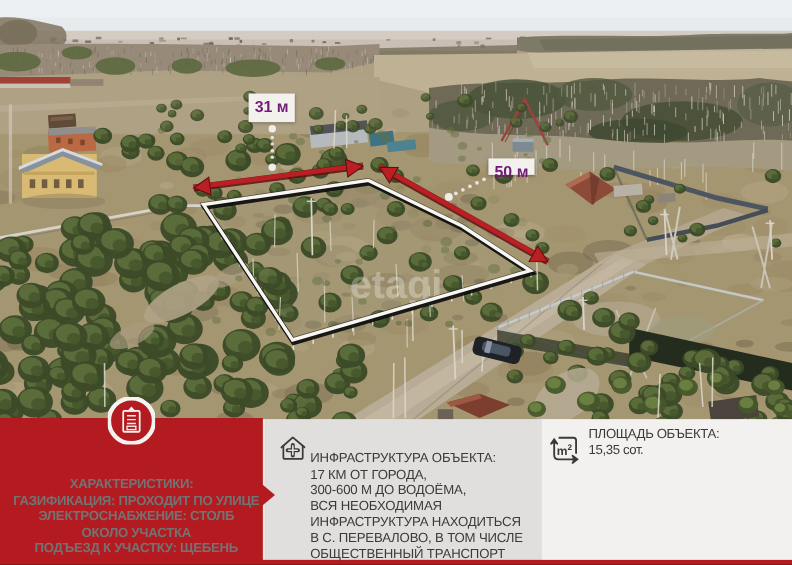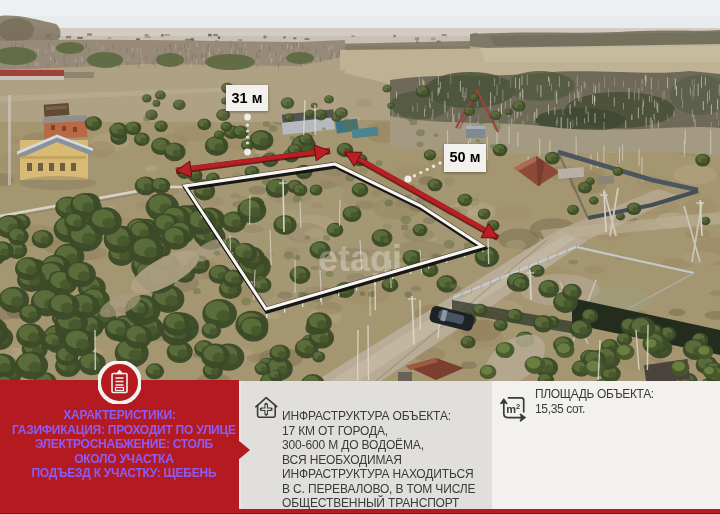--- a/index.html
+++ b/index.html
@@ -1,29 +1,29 @@
 <!DOCTYPE html>
 <html><head><meta charset="utf-8">
 <style>
   html,body { margin:0; padding:0; }
   body { width:720px; height:514px; position:relative; overflow:hidden;
          font-family:"Liberation Sans", sans-serif; }
   .photo { position:absolute; left:0; top:0; }
-  .lbl { position:absolute; background:#f2f1ed; color:#000000;
+  .lbl { position:absolute; background:#f2f1ed; color:#701a75;
          font-weight:bold; text-align:center;
          box-shadow:0 1px 3px rgba(0,0,0,0.35); }
   .red { position:absolute; left:0; top:380px; width:239px; height:134px;
           background:#b31b21; }
   .gray { position:absolute; left:241px; top:381px; width:251px; height:128px;
            background:#e0dfdd; }
   .white { position:absolute; left:492px; top:381px; width:228px; height:129px;
             background:#f2f1ef; }
   .strip { position:absolute; left:0; top:509px; width:720px; height:5px;
             background:#b31b21; border-bottom:1px solid #7f1115; box-sizing:border-box; }
-  .redtext { color:#8b5cf6; font-weight:bold; font-size:12px; line-height:14.5px; letter-spacing:-0.25px; }
+  .redtext { color:#737373; font-weight:bold; font-size:12px; line-height:14.5px; letter-spacing:-0.25px;margin-top:25px; }
   .darktext { color:#3a3a38; font-weight:normal; font-size:12px; line-height:14.55px; letter-spacing:-0.15px; }
 </style></head>
 <body>
 <div class="photo"><svg width="720" height="514" viewBox="0 0 720 514" shape-rendering="auto">
       <rect x="0" y="0" width="720" height="514" fill="#a99977"></rect>
 <rect x="0" y="120" width="720" height="394" fill="#a1906c" opacity="0.4"></rect>
 <rect x="0" y="0" width="720" height="120" fill="#b3a68c" opacity="0.6"></rect>
 <g>
         <ellipse cx="460.4" cy="102.4" rx="10.1" ry="3.7" fill="#746a4e" opacity="0.33"></ellipse>
 <ellipse cx="533.3" cy="255.9" rx="17.0" ry="5.3" fill="#97865f" opacity="0.35"></ellipse>
@@ -1827,21 +1827,21 @@
 <circle cx="440.0" cy="163.0" r="1.7" fill="#eeede9" opacity="0.9"></circle>
 <circle cx="433.6" cy="166.2" r="1.7" fill="#eeede9" opacity="0.9"></circle>
 <circle cx="427.2" cy="169.4" r="1.7" fill="#eeede9" opacity="0.9"></circle>
 <circle cx="420.8" cy="172.6" r="1.7" fill="#eeede9" opacity="0.9"></circle>
 <circle cx="414.4" cy="175.8" r="1.7" fill="#eeede9" opacity="0.9"></circle>
 <circle cx="408" cy="179" r="3.6" fill="#f3f2ee" opacity="0.95"></circle>
       </g>
     </svg></div>
 
 <div class="lbl" style="left:226px; top:85px; width:42px; height:26px; font-size:14.5px; line-height:26px;">31&nbsp;м</div>
-<div class="lbl" style="left:444px; top:144px; width:42px; height:28px; font-size:14.5px; line-height:26px;">50&nbsp;м</div>
+<div class="lbl" style="left:444px; top:144px; width:42px; height:15px; font-size:14.5px; line-height:26px;">50&nbsp;м</div>
 
 <div class="red"></div>
 <div style="position:absolute; left:238px; top:440px; width:0; height:0; z-index:6;
      border-top:10.5px solid transparent; border-bottom:10.5px solid transparent;
      border-left:12px solid #b31b21;"></div>
 <div style="position:absolute; left:239px; top:381px; width:2px; height:128px; background:#ece7e1;"></div>
 <div class="gray"></div>
 <div class="white"></div>
 <div class="strip"></div>
 

